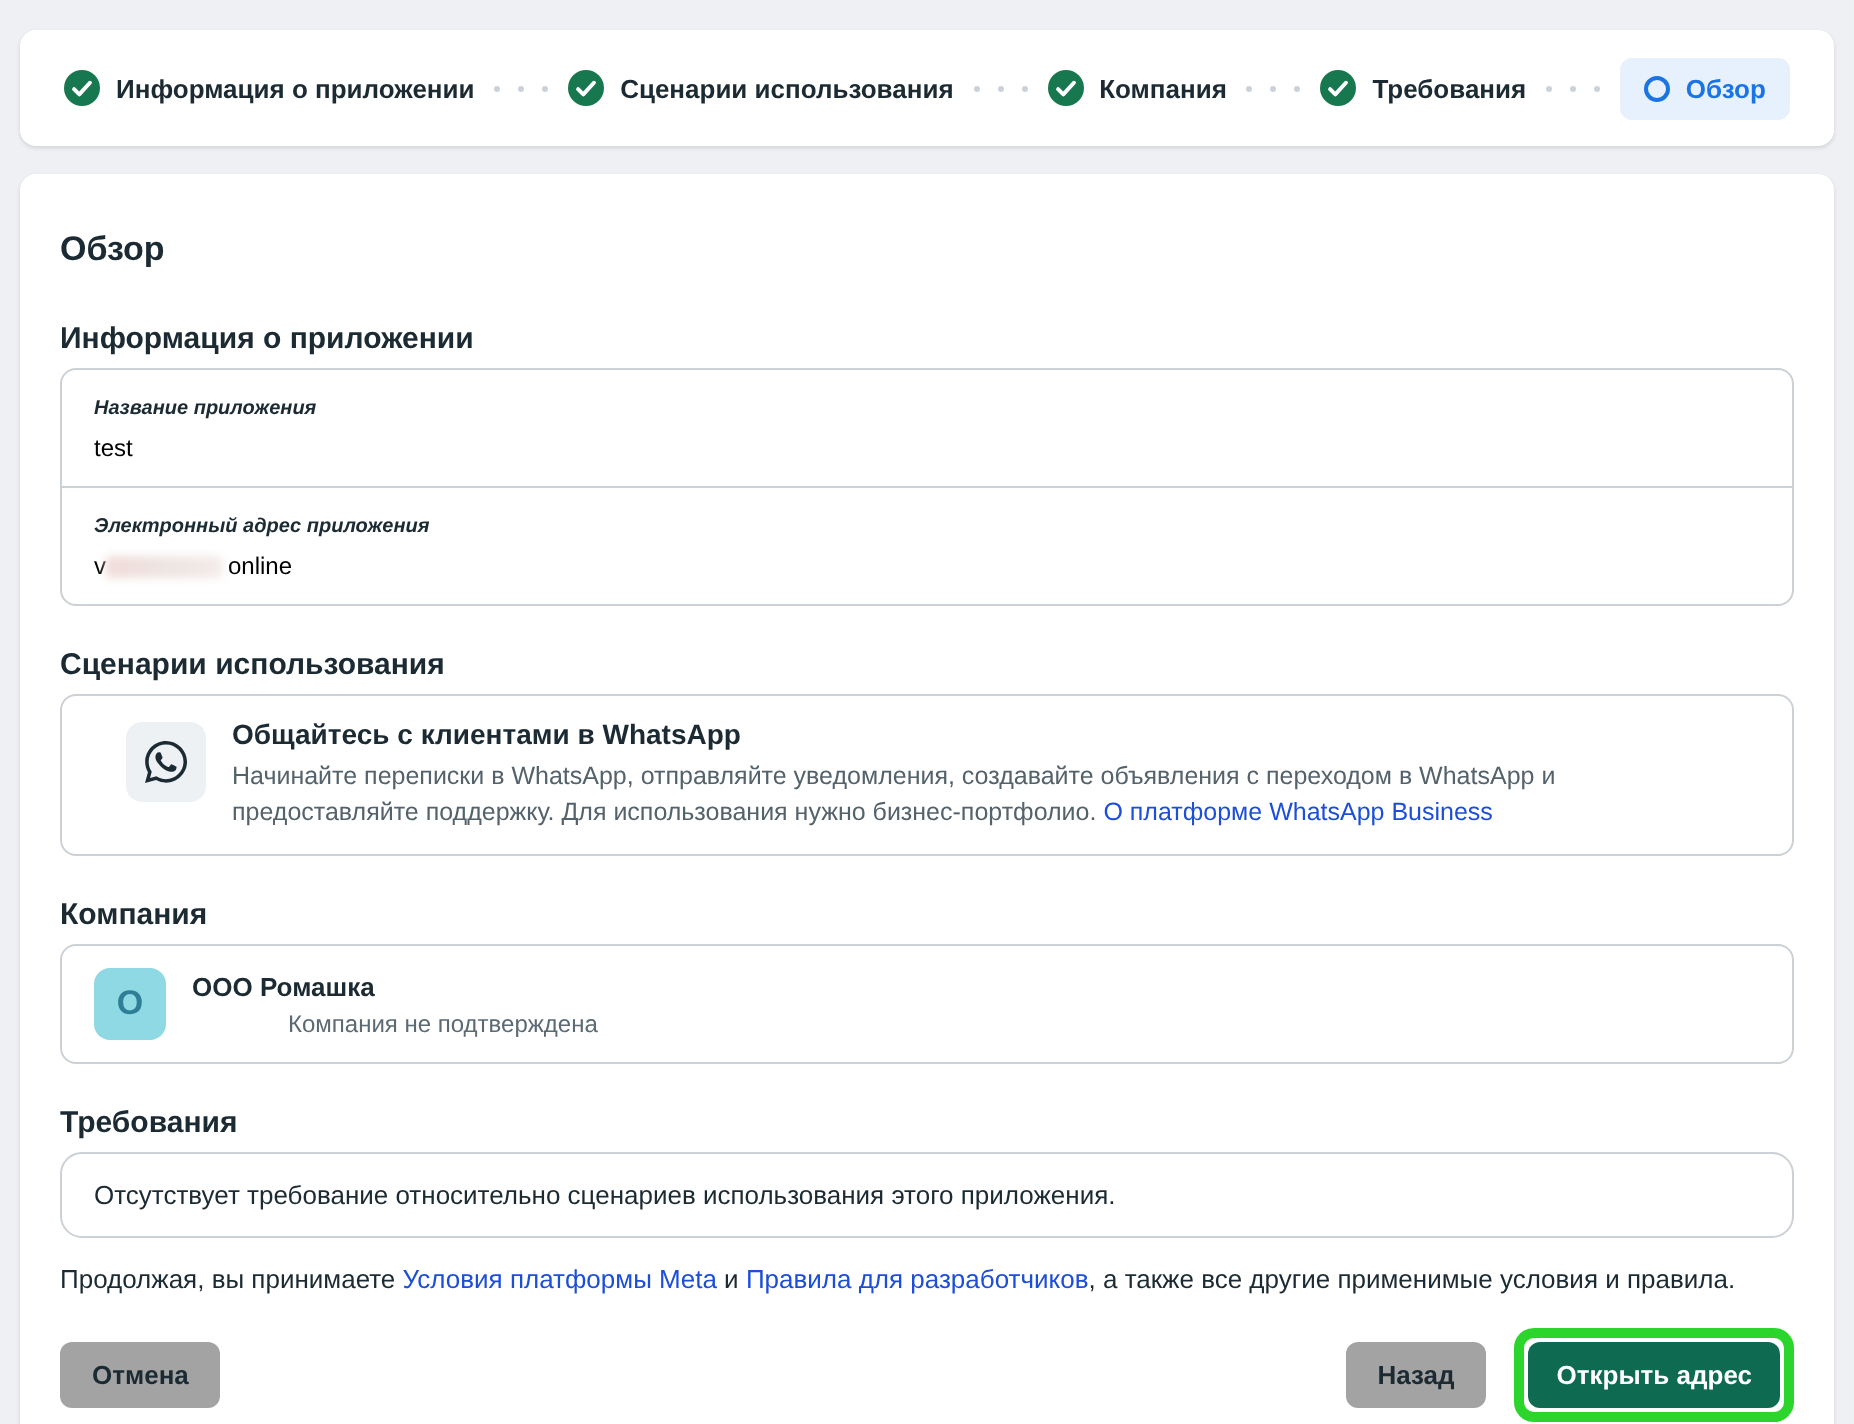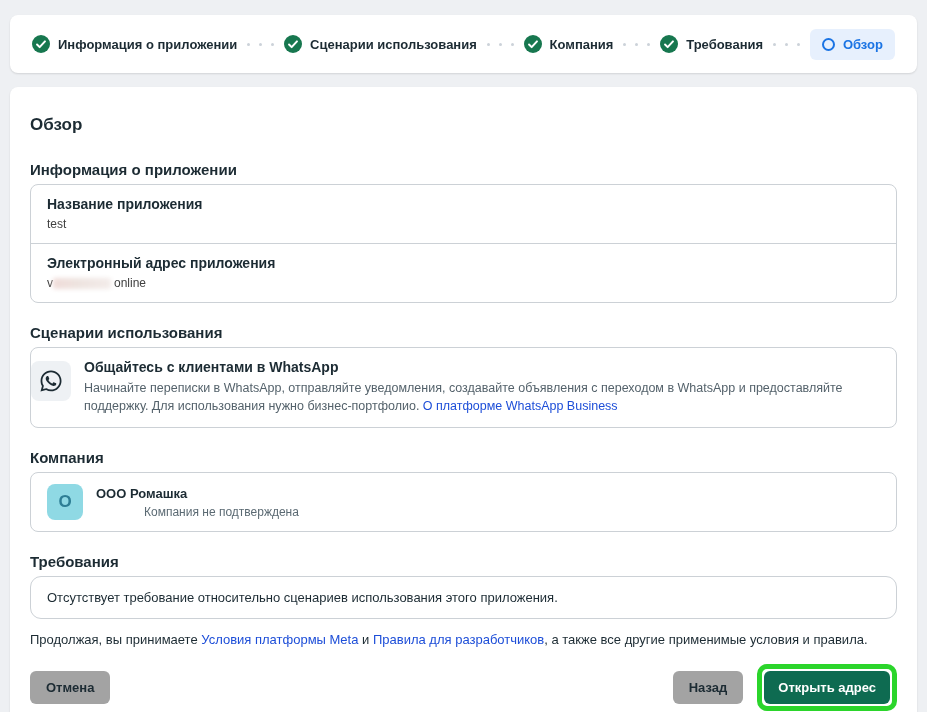--- a/index.html
+++ b/index.html
@@ -62,33 +62,33 @@
   }
   .page-title { font-size: 17px; font-weight: bold; margin: 2px 0 26px; }
   .section-heading { font-size: 15px; font-weight: bold; margin: 21px 0 6px; }
   .box {
     border: 1px solid #ccd1d6;
     border-radius: 8px;
     background: #fff;
   }
   .info-row { padding: 11px 16px 12px; }
   .info-row + .info-row { border-top: 1px solid #ccd1d6; }
-  .info-label { font-size: 14px; font-weight: bold; line-height: 17px; }
-  .info-value { font-size: 12px; color: #404040; line-height: 14px; margin-top: 4px; }
+  .info-label { font-size: 10px; font-weight: bold; line-height: 17px; font-style: italic; }
+  .info-value { font-size: 12px; color: #000000; line-height: 14px; margin-top: 4px; }
   .redacted {
     display: inline-block;
     width: 58px; height: 11px;
     border-radius: 2px;
     background: linear-gradient(90deg,#f0dcd9 0%,#eee4e0 45%,#f3ecea 100%);
     filter: blur(2px);
     vertical-align: middle;
     margin-right: 3px;
   }
   
-  .usecase { padding: 11px 0 12px; display: flex; gap: 13px; align-items: flex-start; }
+  .usecase { padding: 11px 32px 12px; display: flex; gap: 13px; align-items: flex-start; }
   .usecase-icon-wrap {
     width: 40px; height: 40px;
     background: #eef1f4;
     border-radius: 8px;
     flex: 0 0 auto;
     display: flex; align-items: center; justify-content: center;
     margin-top: 2px;
   }
   .usecase-icon-wrap svg { width: 24px; height: 24px; }
   .usecase-title { font-size: 14px; font-weight: bold; line-height: 17px; margin-bottom: 3px; }

